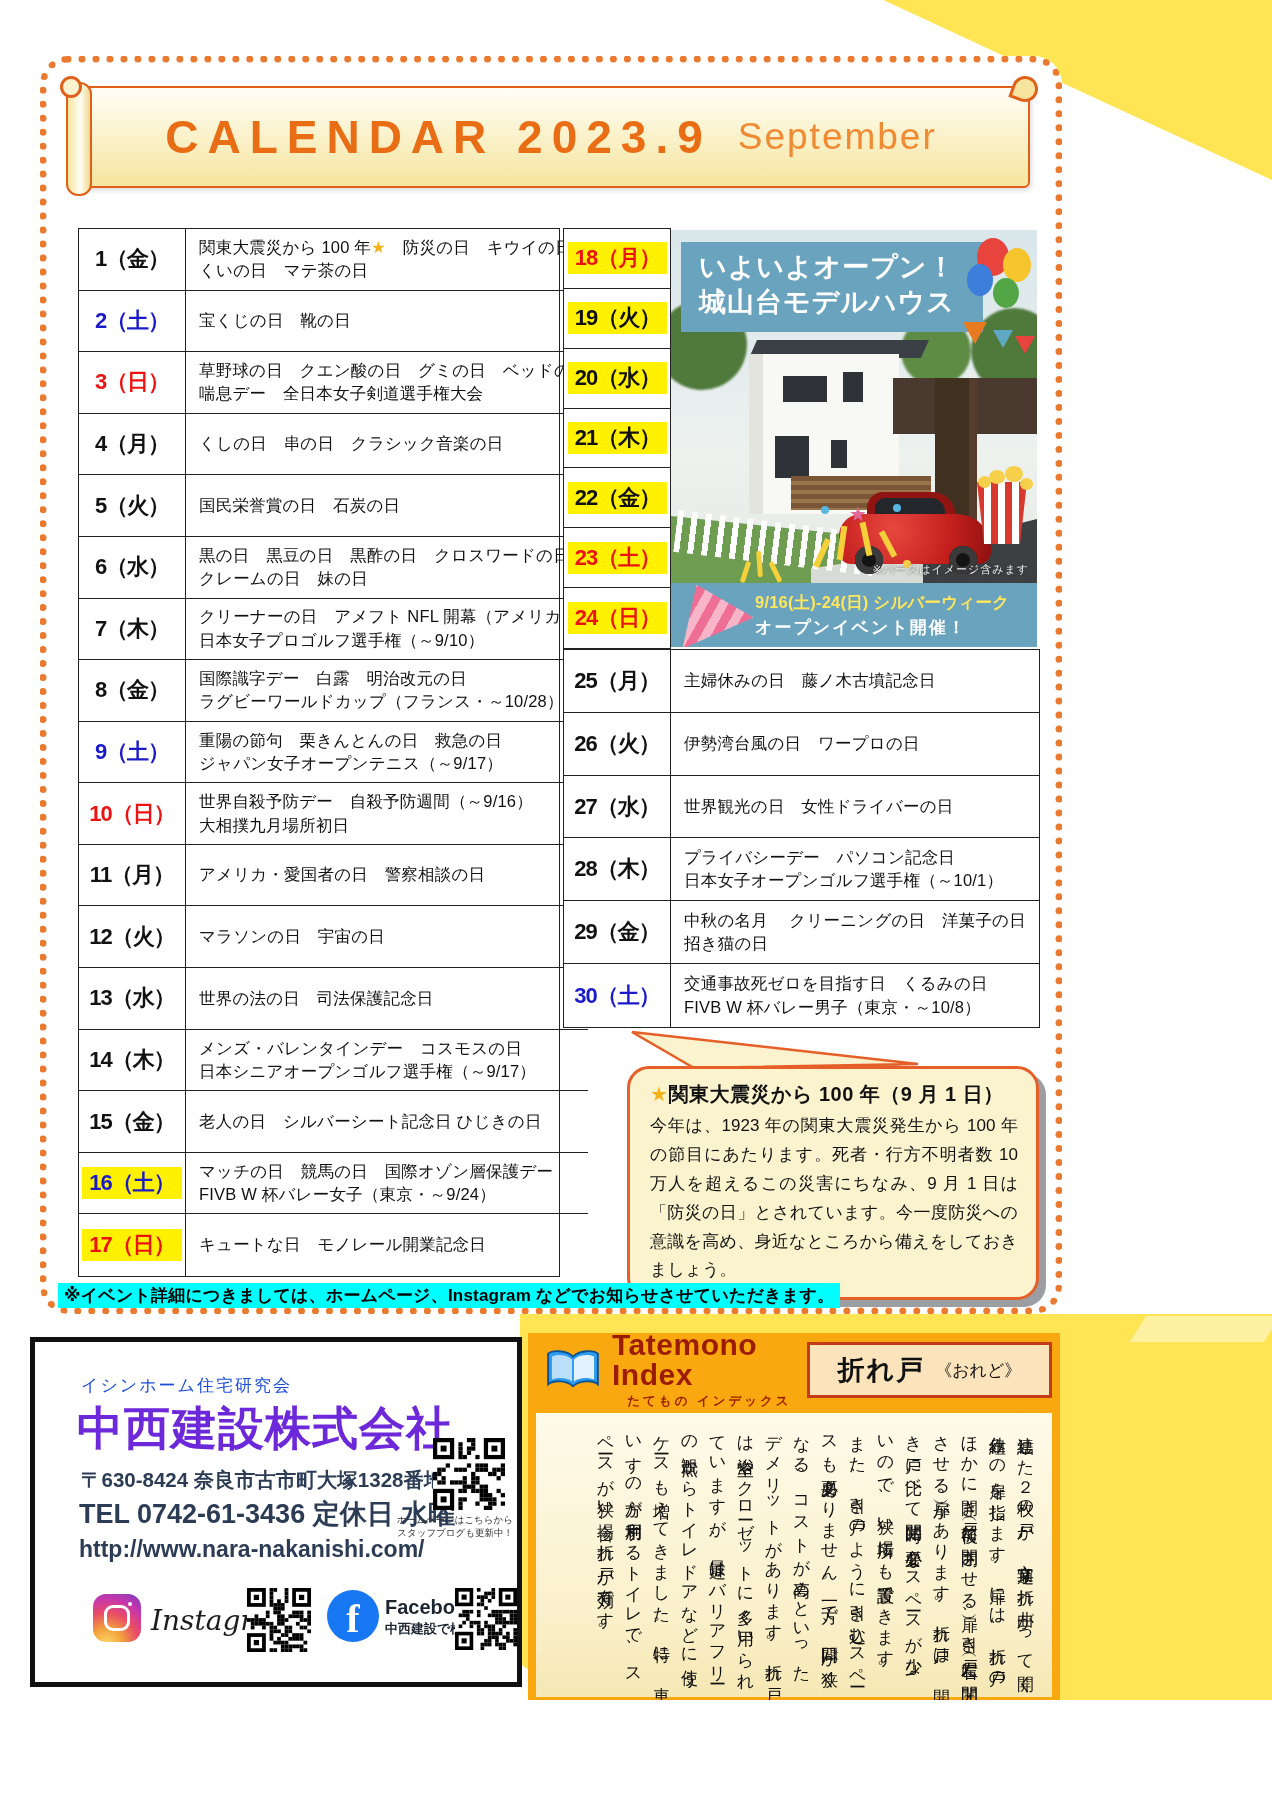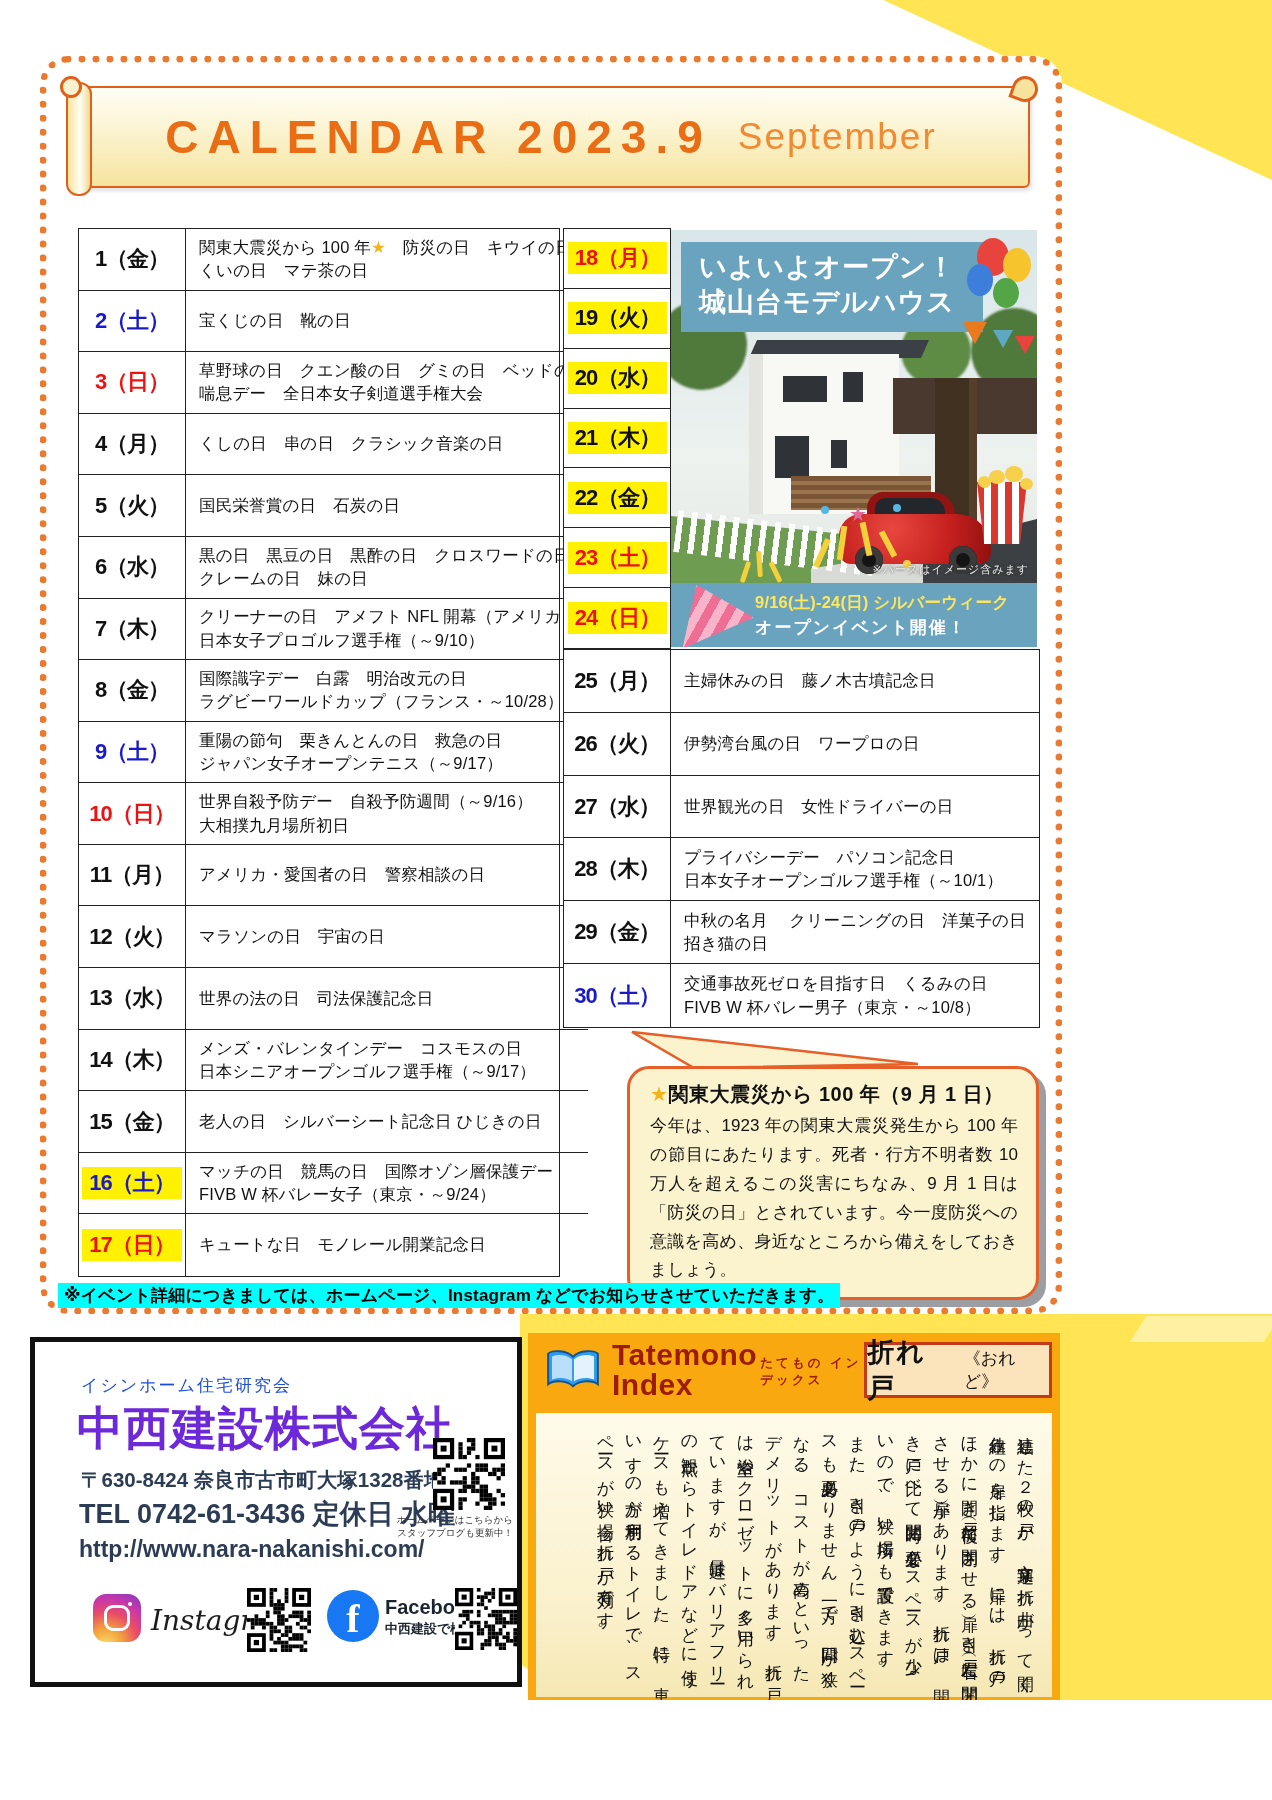--- a/index.html
+++ b/index.html
@@ -126,21 +126,21 @@
   .fb-icon{position:absolute;left:292px;top:248px;width:52px;height:52px;border-radius:50%;background:#1877F2;
     color:#fff;font-weight:bold;font-size:40px;text-align:center;line-height:58px;font-family:"Liberation Serif",serif}
   .fb-label{position:absolute;left:350px;top:254px;font-size:20px;font-weight:bold;color:#1c2430;white-space:nowrap}
   .fb-sub{position:absolute;left:350px;top:278px;font-size:13px;font-weight:bold;color:#1c2430;white-space:nowrap}
   .qr3{position:absolute;left:420px;top:246px;width:62px;height:62px}
 
   
   .tate{position:absolute;left:528px;top:1333px;width:532px;height:372px;background:#F9A810}
   .tate-head{position:absolute;left:0;top:0;width:100%;height:74px;display:flex;align-items:center;padding:0 8px 0 16px}
   .book-icon{width:58px;height:44px;margin-right:10px;flex:0 0 auto}
-  .tate-titles{display:flex;flex-direction:row;align-items:center}
+  .tate-titles{display:flex;flex-direction:column;align-items:center}
   .tate-en{font-size:30px;font-weight:bold;color:#9C1C00;letter-spacing:.5px;line-height:1}
   .tate-ja{font-size:12.5px;font-weight:bold;color:#9C1C00;letter-spacing:3px;margin-top:3px}
   .term-box{margin-left:auto;width:294px;height:56px;background:#FBE4BC;border:3px solid #C33B16;
     display:flex;align-items:center;justify-content:center;gap:10px}
   .term{font-size:27px;font-weight:bold;color:#111;letter-spacing:2px}
   .term-read{font-size:17px;color:#111}
   .tate-body{position:absolute;left:8px;top:80px;right:8px;bottom:8px;
     background:linear-gradient(180deg,#FFFBEA 0%,#FAF0CB 70%,#F6E8B4 100%);padding:11px 13px}
   .v-text{writing-mode:vertical-rl;height:100%;width:100%;font-size:17px;line-height:28px;
     letter-spacing:1.5px;color:#111}

